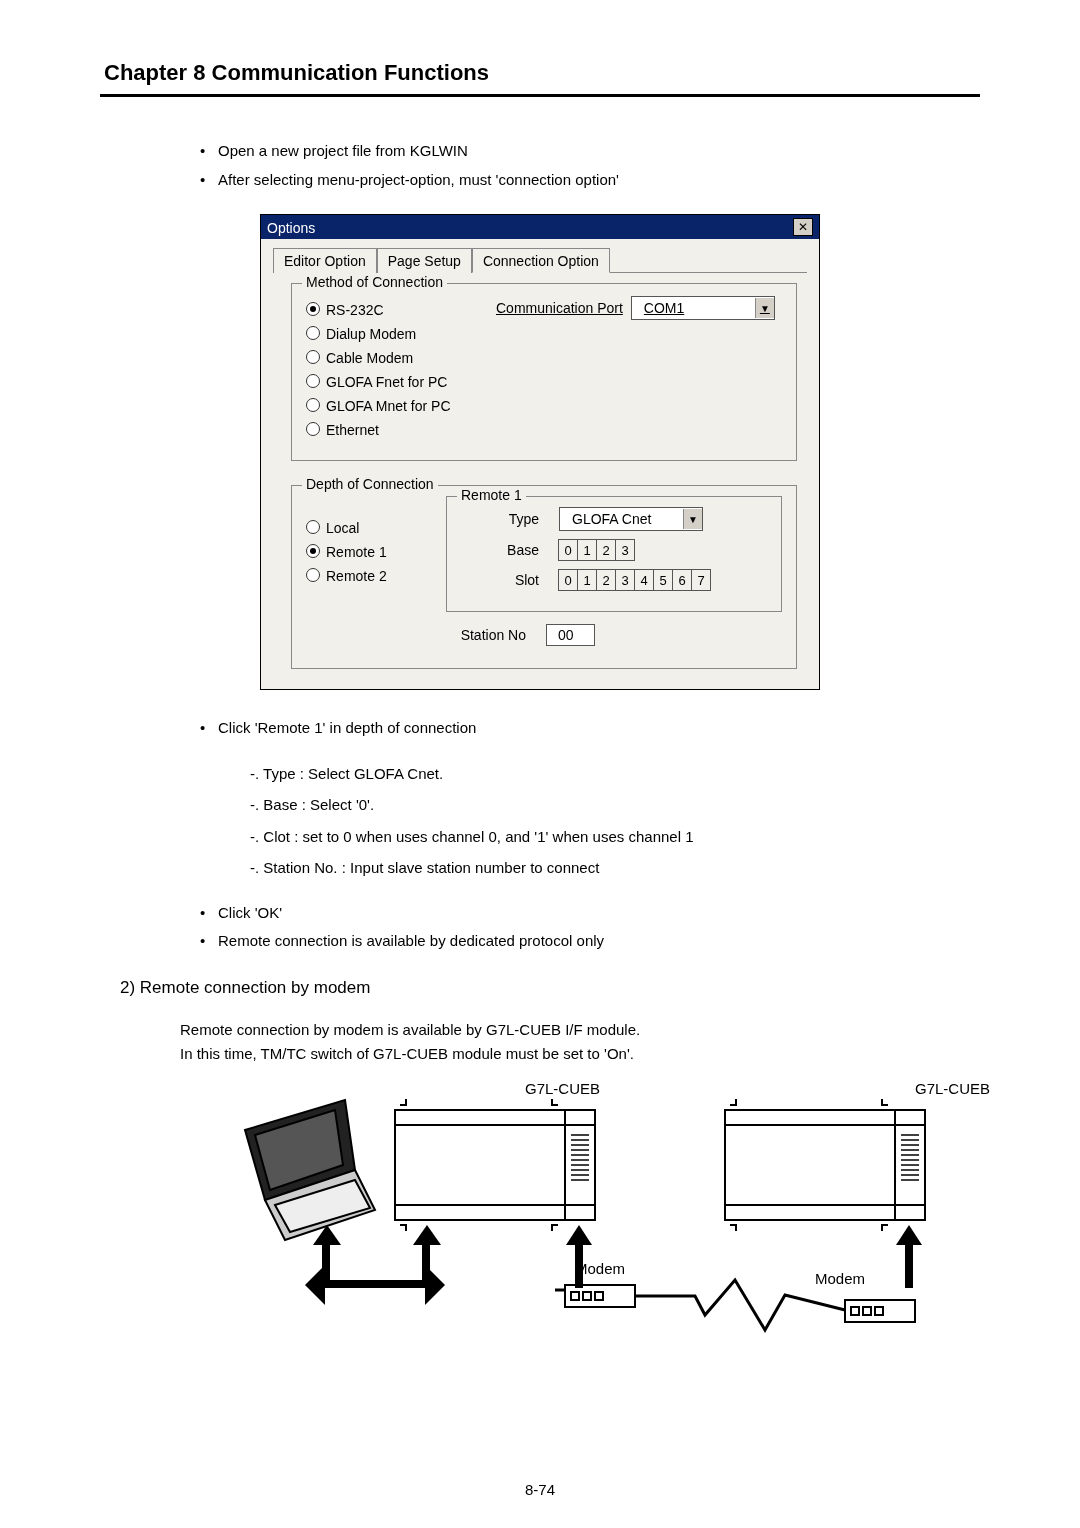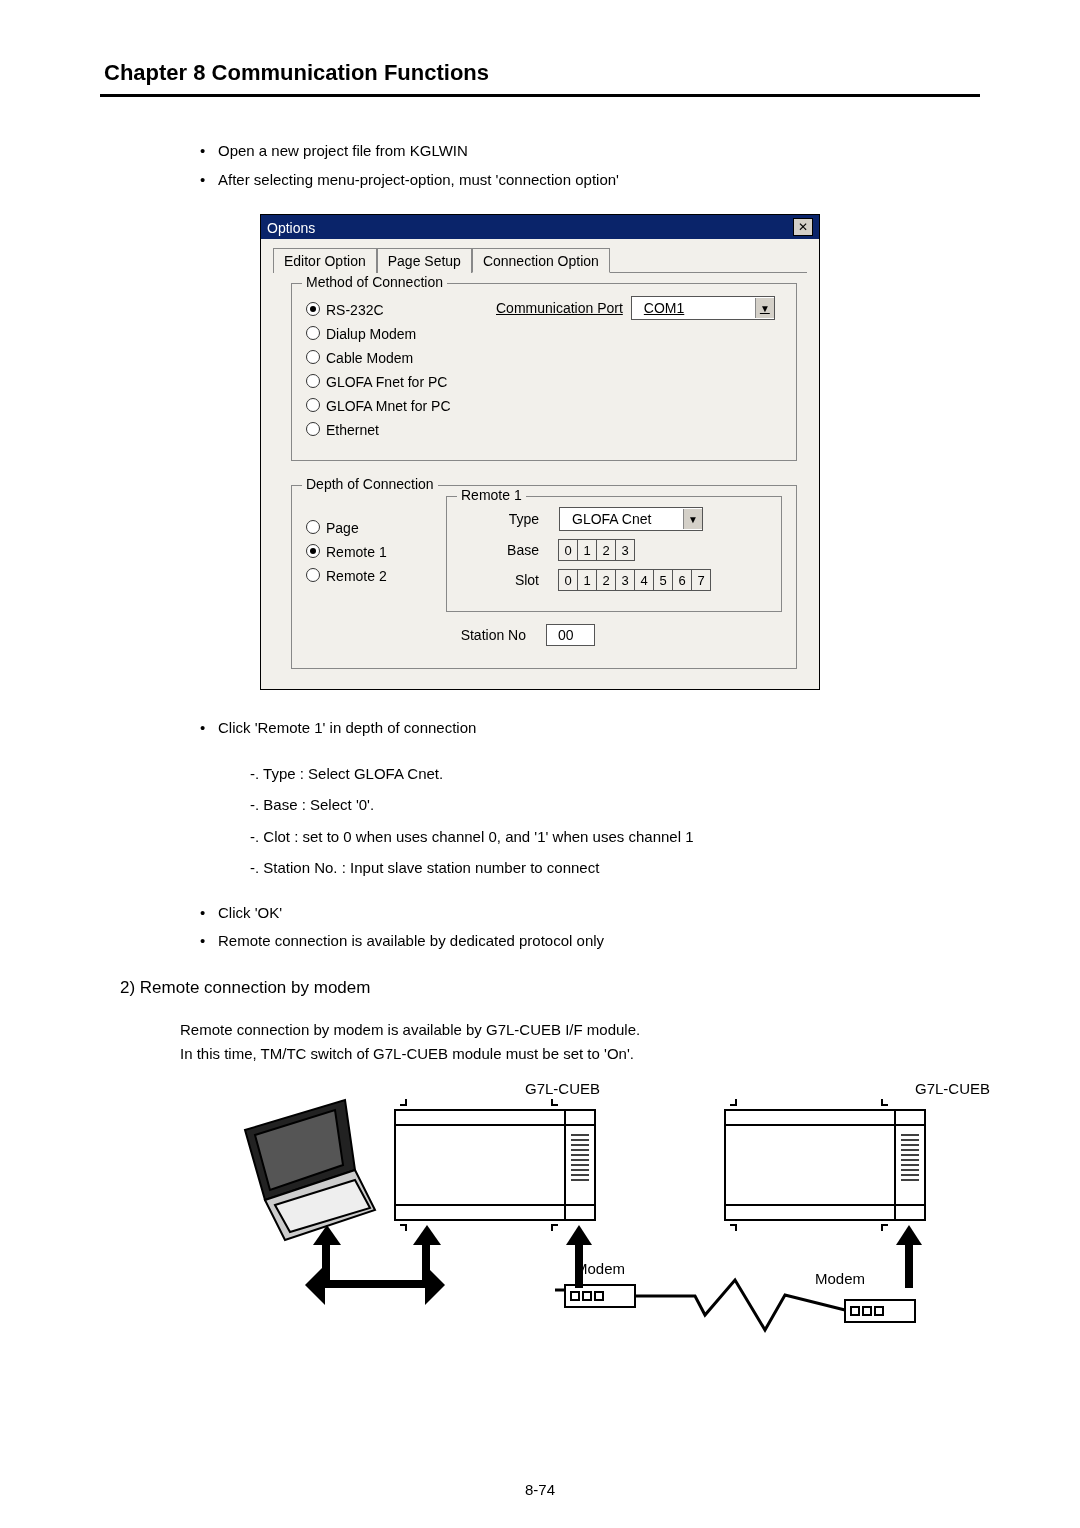--- a/index.html
+++ b/index.html
@@ -334,21 +334,21 @@
           </div>
         </div>
       </div>
 
       <div class="group-box" style="margin-top:24px;">
         <span class="legend">Depth of Connection</span>
         <div class="depth-row">
           <div class="depth-left" style="padding-top:16px;">
             <div class="radio-row">
                 <span class="radio"></span>
-                <span>Page</span>
+                <span>Local</span>
               </div>
             <div class="radio-row">
                 <span class="radio selected"></span>
                 <span>Remote 1</span>
               </div>
             <div class="radio-row">
                 <span class="radio"></span>
                 <span>Remote 2</span>
               </div>
           </div>

